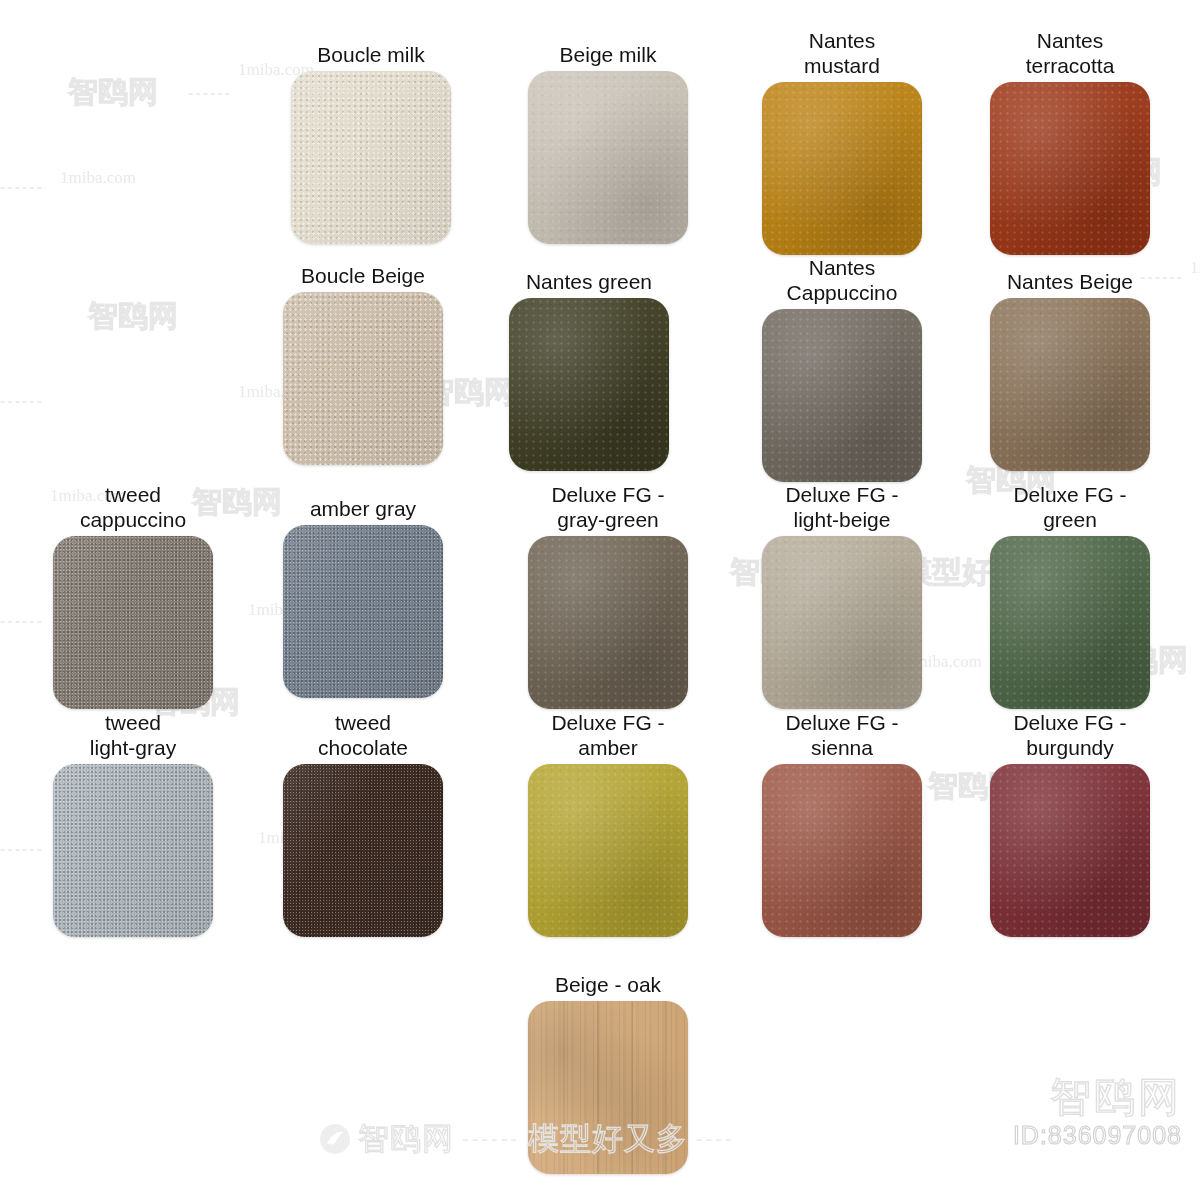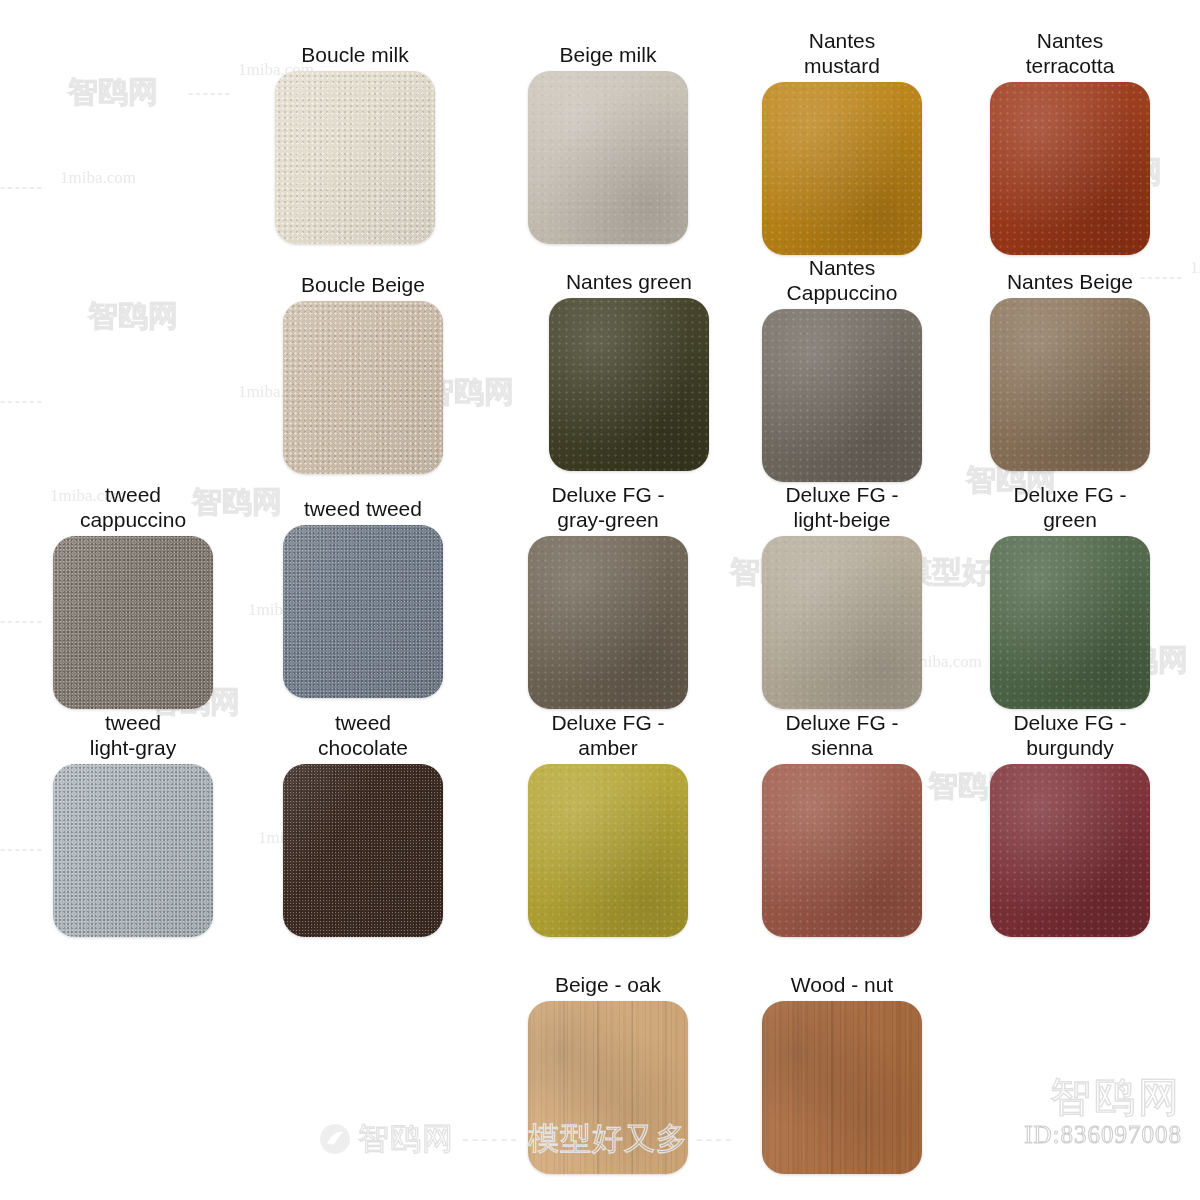--- a/index.html
+++ b/index.html
@@ -189,21 +189,21 @@
   #id-block .id-cn {
     font-family: "DejaVu Sans", sans-serif;
     font-size: 41px;
     color: transparent;
     -webkit-text-stroke: 1.4px #e0e0e0;
     letter-spacing: 3px;
     display: block;
     line-height: 46px;
   }
   #id-block .id-num {
-    font-family: Liberation Serif, serif;
+    font-family: Liberation Sans, sans-serif;
     font-size: 25px;
     color: transparent;
     -webkit-text-stroke: 1.1px #cfcfcf;
     letter-spacing: 1px;
     display: block;
     line-height: 30px;
     margin-left: 38px;
   }
 </style>
 </head>
@@ -243,62 +243,62 @@
   <span class="wm wm-dash" style="left:0px;   top:612px;">------</span>
   <span class="wm wm-dash" style="left:1100px;top:86px;">------</span>
   <span class="wm wm-dash" style="left:0px;   top:840px;">------</span>
   <span class="wm wm-dash" style="left:160px; top:700px;">------</span>
   <span class="wm wm-dash" style="left:1080px;top:660px;">------</span>
   <span class="wm wm-dash" style="left:1042px;top:898px;">------</span>
   <span class="wm wm-dash" style="left:1140px;top:268px;">------</span>
 </div>
 
 <div id="board">
-    <div class="cell" style="left: 260px; top: 42px;">
+    <div class="cell" style="left: 276px; top: 42px;">
       <div class="cell-label">Boucle milk</div>
       <div class="swatch tex-boucle" style="background: rgb(227, 220, 205);"></div>
     </div>
     <div class="cell" style="left: 513px; top: 42px;">
       <div class="cell-label">Beige milk</div>
       <div class="swatch tex-suede" style="background: rgb(203, 196, 184);"></div>
     </div>
     <div class="cell" style="left: 747px; top: 28px;">
       <div class="cell-label">Nantes
 mustard</div>
       <div class="swatch tex-suede" style="background: rgb(189, 130, 16);"></div>
     </div>
     <div class="cell" style="left: 975px; top: 28px;">
       <div class="cell-label">Nantes
 terracotta</div>
       <div class="swatch tex-suede" style="background: rgb(156, 52, 20);"></div>
     </div>
-    <div class="cell" style="left: 268px; top: 272px;">
+    <div class="cell" style="left: 268px; top: 263px;">
       <div class="cell-label">Boucle Beige</div>
       <div class="swatch tex-boucle" style="background: rgb(205, 190, 171);"></div>
     </div>
-    <div class="cell" style="left: 534px; top: 269px;">
+    <div class="cell" style="left: 494px; top: 269px;">
       <div class="cell-label">Nantes green</div>
       <div class="swatch tex-suede" style="background: rgb(60, 59, 32);"></div>
     </div>
     <div class="cell" style="left: 747px; top: 255px;">
       <div class="cell-label">Nantes
 Cappuccino</div>
       <div class="swatch tex-suede" style="background: rgb(111, 104, 94);"></div>
     </div>
     <div class="cell" style="left: 975px; top: 269px;">
       <div class="cell-label">Nantes Beige</div>
       <div class="swatch tex-suede" style="background: rgb(138, 113, 87);"></div>
     </div>
     <div class="cell" style="left: 38px; top: 482px;">
       <div class="cell-label">tweed
 cappuccino</div>
       <div class="swatch tex-tweed" style="background: rgb(139, 130, 121);"></div>
     </div>
     <div class="cell" style="left: 268px; top: 496px;">
-      <div class="cell-label">tweed tweed</div>
+      <div class="cell-label">amber gray</div>
       <div class="swatch tex-tweed" style="background: rgb(123, 134, 148);"></div>
     </div>
     <div class="cell" style="left: 513px; top: 482px;">
       <div class="cell-label">Deluxe FG -
 gray-green</div>
       <div class="swatch tex-suede" style="background: rgb(109, 98, 82);"></div>
     </div>
     <div class="cell" style="left: 747px; top: 482px;">
       <div class="cell-label">Deluxe FG -
 light-beige</div>
@@ -330,24 +330,20 @@
       <div class="swatch tex-suede" style="background: rgb(156, 85, 67);"></div>
     </div>
     <div class="cell" style="left: 975px; top: 710px;">
       <div class="cell-label">Deluxe FG -
 burgundy</div>
       <div class="swatch tex-suede" style="background: rgb(124, 43, 51);"></div>
     </div>
     <div class="cell" style="left: 513px; top: 972px;">
       <div class="cell-label">Beige - oak</div>
       <div class="swatch tex-wood" style="background: rgb(214, 171, 121);"></div>
-    </div>
-    <div class="cell" style="left: 747px; top: 972px;">
-      <div class="cell-label">Wood - nut</div>
-      <div class="swatch tex-wood" style="background: rgb(169, 104, 58);"></div>
     </div>
   </div>
 
 <div id="footer-brand">
   <span class="brand-logo">
     <svg width="30" height="30" viewBox="0 0 30 30" aria-hidden="true">
       <circle cx="15" cy="15" r="14" fill="#eeeeee"></circle>
       <path d="M9 19 C13 9, 20 7, 23 8 C19 12, 17 16, 13 21 Z" fill="#ffffff"></path>
       <path d="M8 20 C12 11, 19 8, 22 9" fill="none" stroke="#ffffff" stroke-width="2"></path>
     </svg>

